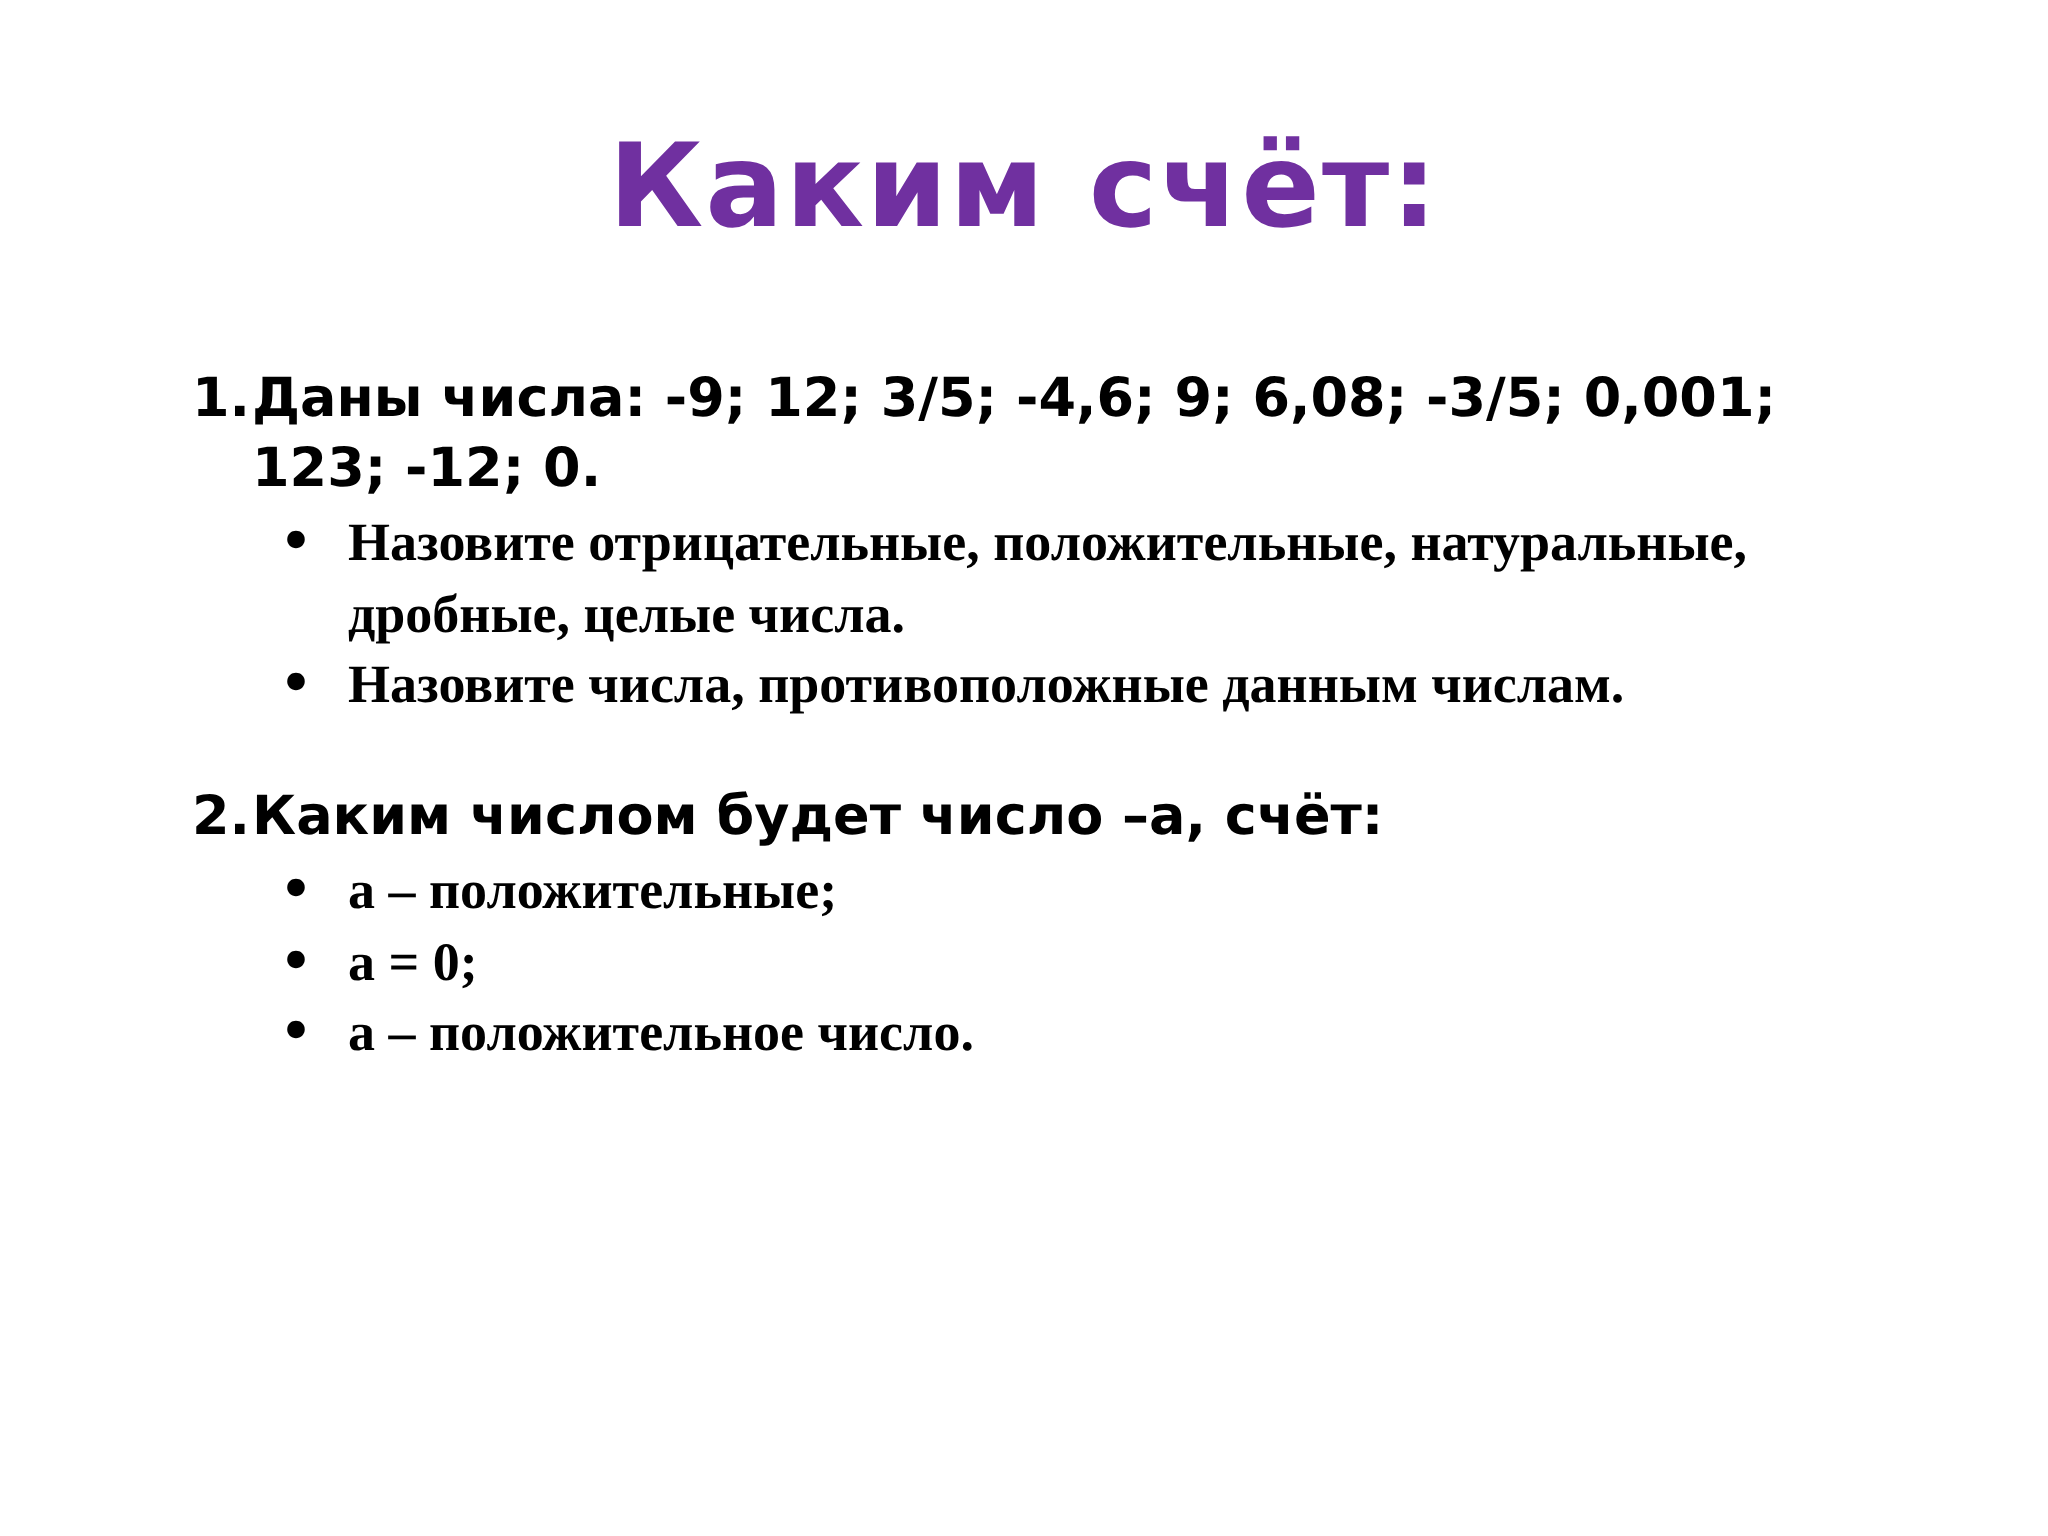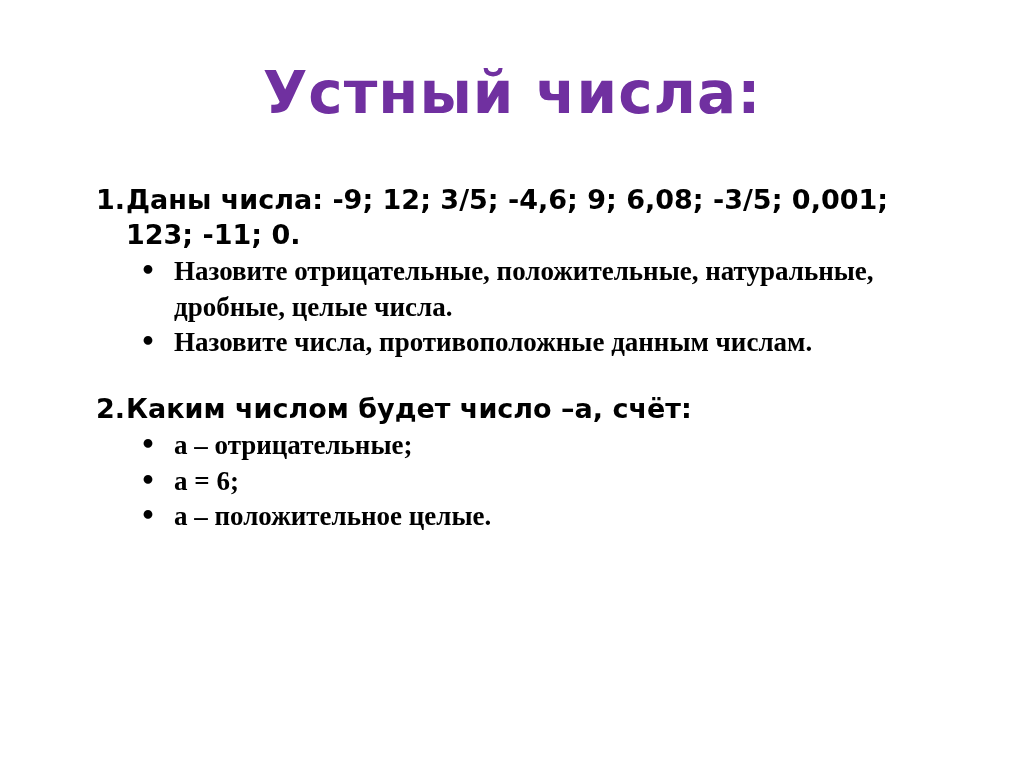--- a/index.html
+++ b/index.html
@@ -80,27 +80,27 @@
   }
   .second-block {
     margin-top: 0;
   }
 </style>
 </head>
 <body>
 
 <div class="slide">
 
-  <div class="slide-title" style="color: rgb(112, 48, 160);">Устный числа:</div>
+  <div class="slide-title" style="color: rgb(112, 48, 160);">Каким счёт:</div>
 
   <div class="body-block">
 
     <div class="num-item">
       <span class="marker">1.</span>
-      <span class="num-text">Даны числа: -9; 12; 3/5; -4,6; 9; 6,08; -3/5; 0,001; 123; -11; 0.</span>
+      <span class="num-text">Даны числа: -9; 12; 3/5; -4,6; 9; 6,08; -3/5; 0,001; 123; -12; 0.</span>
     </div>
 
     <div class="sub-list">
       <div class="bullet-item">
         <span class="dot">•</span>
         <span class="bullet-text">Назовите отрицательные, положительные, натуральные, дробные, целые числа.</span>
       </div>
       <div class="bullet-item">
         <span class="dot">•</span>
         <span class="bullet-text">Назовите числа, противоположные данным числам.</span>
@@ -110,26 +110,26 @@
     <div class="gap"></div>
 
     <div class="num-item second-block">
       <span class="marker">2.</span>
       <span class="num-text">Каким числом будет число –а, счёт:</span>
     </div>
 
     <div class="sub-list">
       <div class="bullet-item">
         <span class="dot">•</span>
-        <span class="bullet-text">а – отрицательные;</span>
+        <span class="bullet-text">а – положительные;</span>
       </div>
       <div class="bullet-item">
         <span class="dot">•</span>
-        <span class="bullet-text">а = 6;</span>
+        <span class="bullet-text">а = 0;</span>
       </div>
       <div class="bullet-item">
         <span class="dot">•</span>
-        <span class="bullet-text">а – положительное целые.</span>
+        <span class="bullet-text">а – положительное число.</span>
       </div>
     </div>
 
   </div>
 </div>
 
 </body></html>

